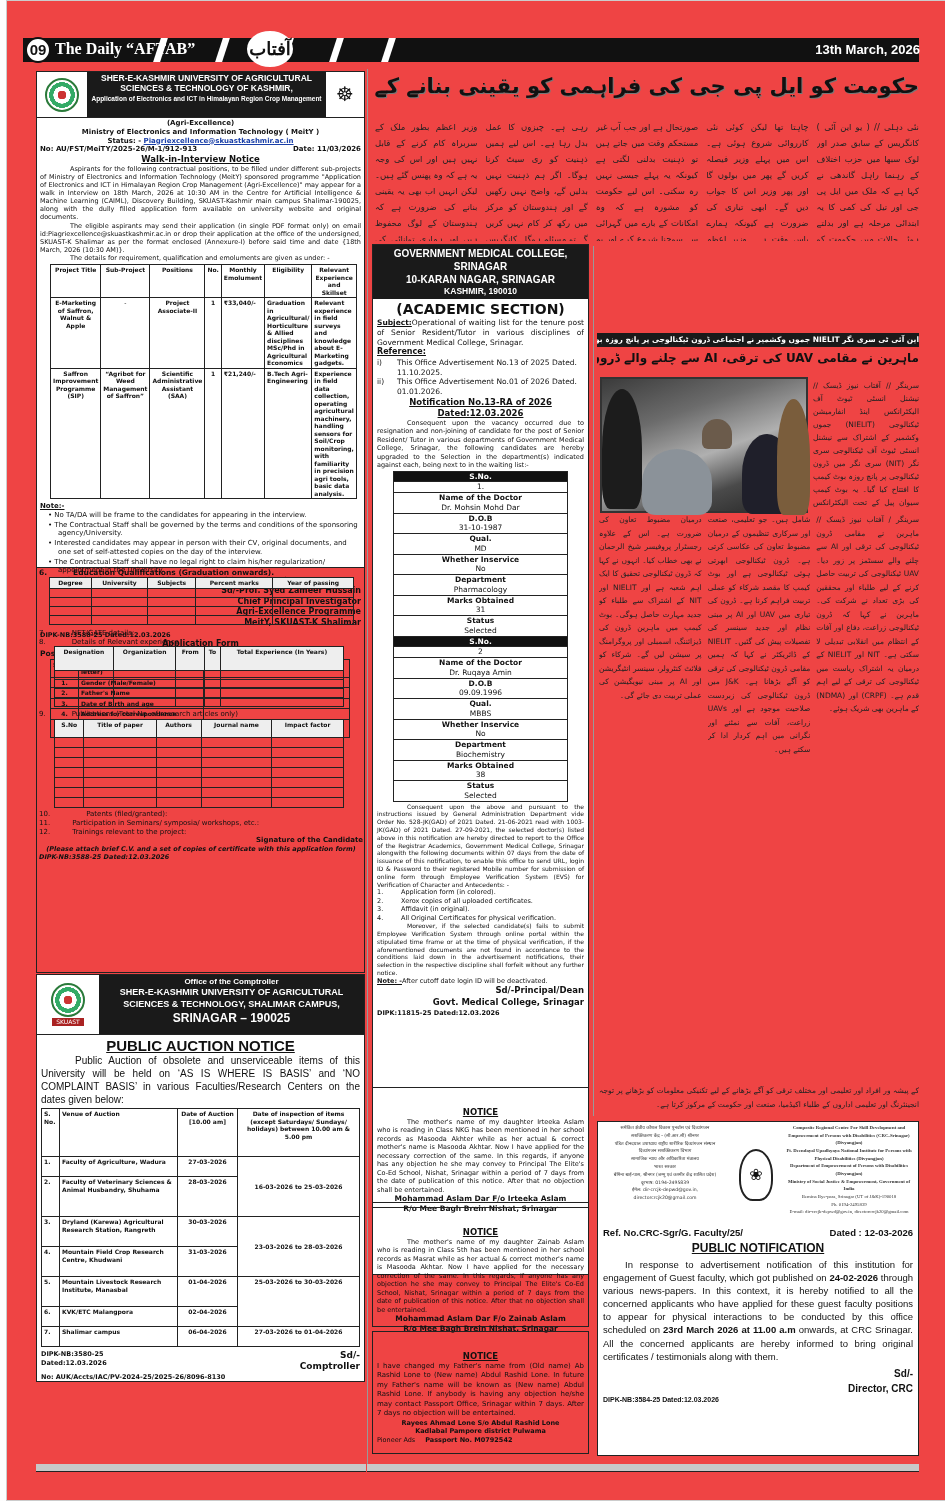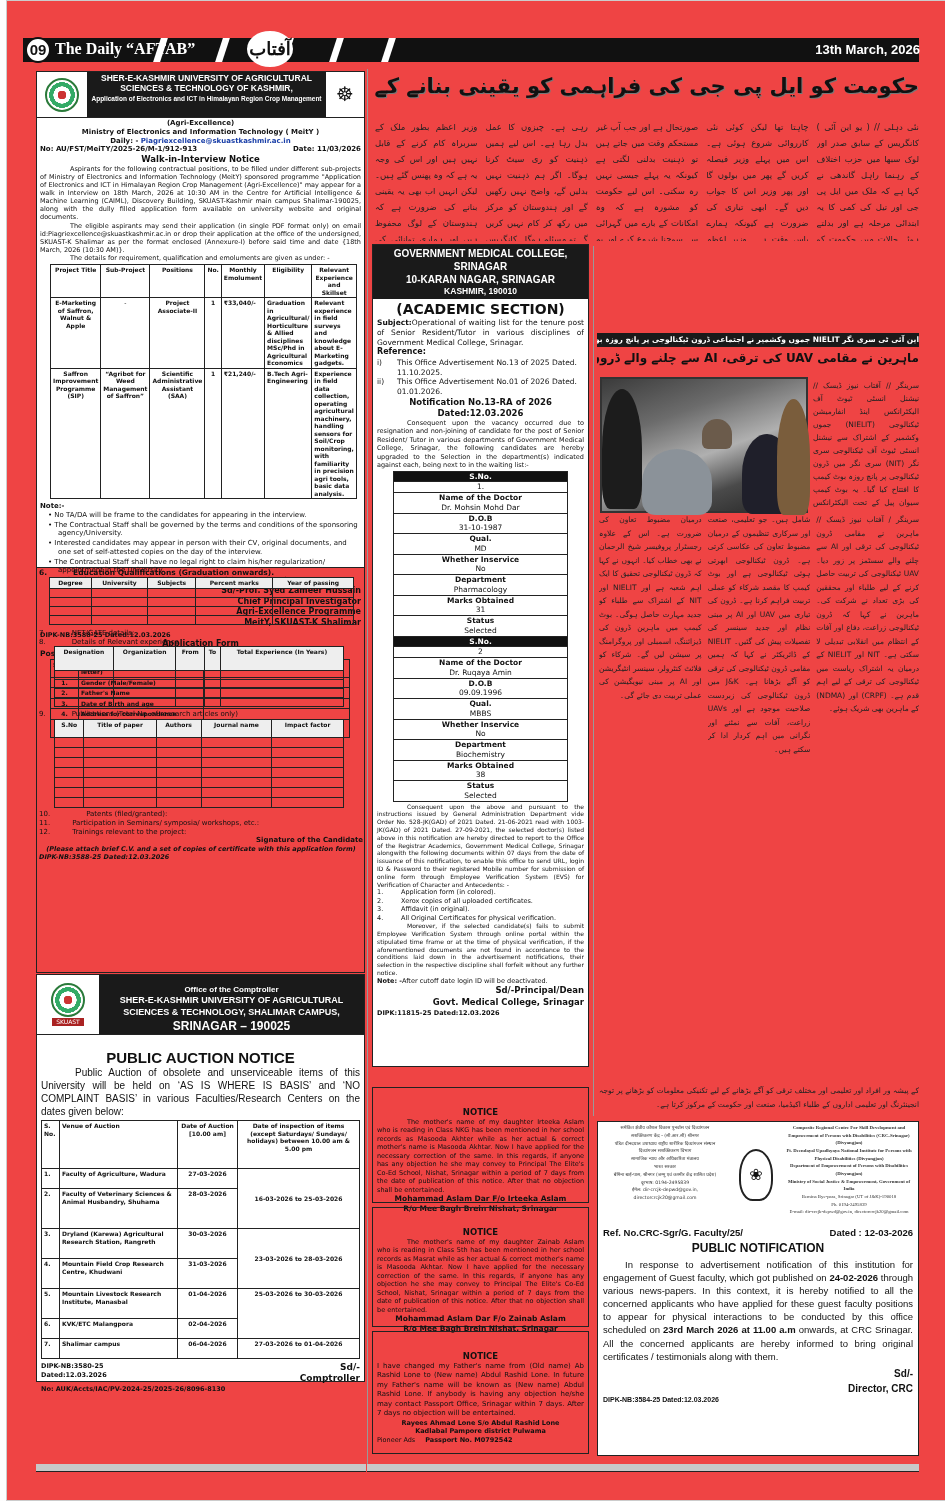--- a/index.html
+++ b/index.html
@@ -9,21 +9,21 @@
 .pg-num{position:absolute;left:18px;top:36px;width:26px;height:26px;border-radius:50%;background:#fff;border:2px solid #111;font:bold 15px "Liberation Sans",sans-serif;text-align:center;line-height:22px;color:#111}
 .mh-title{position:absolute;left:48px;top:39px;color:#fff;font:bold 16px "Liberation Serif",serif;letter-spacing:0}
 .mh-date{position:absolute;right:34px;top:41px;color:#fff;font:bold 13px "Liberation Sans",sans-serif}
 .slash{position:absolute;top:37px;width:7px;height:24px;background:#fff;transform:skewX(-18deg)}
 .logo-oval{position:absolute;left:240px;top:30px;width:46px;height:36px;border-radius:50%;background:#fff;font:bold 18px "DejaVu Serif",serif;text-align:center;line-height:36px;color:#111}
 
 .box{position:absolute;border:1.5px solid #222;background:#fff}
 .blackhead{background:#1a1a1a;color:#fff;text-align:center;font-family:"Liberation Sans",sans-serif;font-weight:bold}
 .c{text-align:center}
 .b{font-weight:bold}
-.u{}
+.u{text-decoration:underline}
 .j{text-align:justify}
 .r{text-align:right}
 table{border-collapse:collapse;width:100%}
 td,th{border:1px solid #222;padding:1px 2px;vertical-align:top;font-size:6px}
 .emblem{width:34px;height:34px;border-radius:50%;border:2px solid #2a7a3a;background:radial-gradient(circle,#c33 0 20%,#fff 21% 40%,#3a6 41% 60%,#fff 61%)}
 .bullet-list div{padding-left:18px;text-indent:-10px;font-size:7px;margin-bottom:1px}
 .urdu{direction:rtl;font-family:"DejaVu Sans",sans-serif;font-size:8.5px;line-height:16px;text-align:justify;color:#222}
 .waitlist td{text-align:center;font-size:7.5px;padding:0}
 .waitlist .lbl{font-weight:bold}
 .waitlist .hd{background:#111;color:#fff;font-weight:bold}
@@ -57,21 +57,21 @@
     <div class="blackhead" style="flex:1;padding:2px 3px;font-size:8.5px;line-height:1.15">
       <div>SHER-E-KASHMIR UNIVERSITY OF AGRICULTURAL</div>
       <div>SCIENCES &amp; TECHNOLOGY OF KASHMIR,</div>
       <div style="font-size:6.5px;margin-top:1px">Application of Electronics and ICT in Himalayan Region Crop Management</div>
     </div>
     <div style="width:38px;display:flex;align-items:center;justify-content:center;font-size:20px">☸</div>
   </div>
   <div style="padding:1px 3px;font-size:7px">
     <div class="c b">(Agri-Excellence)</div>
     <div class="c b">Ministry of Electronics and Information Technology ( MeitY )</div>
-    <div class="c b"><span>Daily: -</span> <a class="u" style="color:#1a3fa8">Piagriexcellence@skuastkashmir.ac.in</a></div>
+    <div class="c b"><span>Status: -</span> <a class="u" style="color:#1a3fa8">Piagriexcellence@skuastkashmir.ac.in</a></div>
     <div style="display:flex;justify-content:space-between" class="b">
           <span>No: AU/FST/MeiTY/2025-26/M-1/912-913</span>
           <span>Date: 11/03/2026</span>
         </div>
     <div class="c b u" style="font-size:8.5px">Walk-in-Interview Notice</div>
     <p class="j" style="text-indent:30px;font-size:6.5px">Aspirants for the following contractual positions, to be filled under different sub-projects of Ministry of Electronics and Information Technology (MeitY) sponsored programme "Application of Electronics and ICT in Himalayan Region Crop Management (Agri-Excellence)" may appear for a walk in Interview on 18th March, 2026 at 10:30 AM in the Centre for Artificial Intelligence &amp; Machine Learning (CAIML), Discovery Building, SKUAST-Kashmir main campus Shalimar-190025, along with the dully filled application form available on university website and original documents.</p>
     <p class="j" style="text-indent:30px;font-size:6.5px">The eligible aspirants may send their application (in single PDF format only) on email id:Piagriexcellence@skuastkashmir.ac.in or drop their application at the office of the undersigned, SKUAST-K Shalimar as per the format enclosed (Annexure-I) before said time and date {18th March, 2026 (10:30 AM)}.</p>
     <p style="text-indent:30px;font-size:6.5px">The details for requirement, qualification and emoluments are given as under: -</p>
     <table style="margin:2px 0 0 10px;width:303px">
       <tbody>
@@ -331,28 +331,28 @@
   <div class="b" style="font-style:italic;font-size:6.5px">DIPK-NB:3588-25 Dated:12.03.2026</div>
 </div>
 <div style="position:absolute;left:29px;top:567px;width:329px;height:405px;border:1.5px solid #222;border-top:none"></div>
 
 <div class="box" style="left:29px;top:973px;width:329px;height:408px">
   <div style="display:flex;height:60px;border-bottom:1px solid #222">
     <div style="width:62px;display:flex;flex-direction:column;align-items:center;justify-content:center">
       <div class="emblem"></div>
       <div style="background:#a22;color:#fff;font-size:6px;padding:0 4px;margin-top:1px">SKUAST</div>
     </div>
-    <div class="blackhead" style="flex:1;font-size:9px;line-height:1.3;padding-top:10px">
+    <div class="blackhead" style="flex:1;font-size:9px;line-height:1.3;padding-top:2px">
       <div style="font-size:8px">Office of the Comptroller</div>
       <div>SHER-E-KASHMIR UNIVERSITY OF AGRICULTURAL</div>
       <div>SCIENCES &amp; TECHNOLOGY, SHALIMAR CAMPUS,</div>
       <div style="font-size:12px">SRINAGAR – 190025</div>
     </div>
   </div>
-  <div style="padding:14px 4px">
+  <div style="padding:2px 4px">
     <div class="c b u" style="font:bold 15px 'Liberation Sans',sans-serif">PUBLIC AUCTION NOTICE</div>
     <p class="j" style="font:10px/1.3 'Liberation Sans',sans-serif;text-indent:34px">Public Auction of obsolete and unserviceable items of this University will be held on ‘AS IS WHERE IS BASIS’ and ‘NO COMPLAINT BASIS’ in various Faculties/Research Centers on the dates given below:</p>
     <table style="margin-top:2px">
       <tbody>
             <tr style="height:48px">
         <th style="width:18px;text-align:left">S. No.</th>
         <th style="width:118px;text-align:left">Venue of Auction</th>
         <th style="width:60px">Date of Auction [10.00 am]</th>
         <th>Date of inspection of items (except Saturdays/ Sundays/ holidays) between 10.00 am &amp; 5.00 pm</th>
       </tr>
@@ -414,21 +414,21 @@
 
 <div style="position:absolute;left:362px;top:73px;width:550px;height:38px;direction:rtl;font:bold 21px 'DejaVu Sans',sans-serif;color:#111;text-shadow:1px 1px 0 #777;white-space:nowrap;overflow:hidden">حکومت کو ایل پی جی کی فراہمی کو یقینی بنانے کے امکانات پر غور کرنا چاہیے ، راہل گاندھی</div>
 <div style="position:absolute;left:368px;top:118px;width:544px;height:122px;display:flex;flex-direction:row-reverse;gap:8px">
   <div class="urdu" style="flex:1;height:122px;overflow:hidden">نئی دہلی // ( یو این آئی ) کانگریس کے سابق صدر اور لوک سبھا میں حزب اختلاف کے رہنما راہل گاندھی نے کہا ہے کہ ملک میں ایل پی جی اور تیل کی کمی کا یہ ابتدائی مرحلہ ہے اور بدلتے ہوئے حالات میں حکومت کو توانائی کی دستیابی کو یقینی بنانے کے لیے ضروری اقدامات اٹھانے چاہیے۔ مسٹر گاندھی نے جمعرات کو پارلیمنٹ کمپلیکس میں صحافیوں سے بات کرتے ہوئے کہا کہ ملک میں ایل پی جی اور تیل کی جو صورتحال ہے وہ ابھی آغاز ہے۔ اس بارے میں ہم نے ایوان میں بات کرنی</div>
   <div class="urdu" style="flex:1;height:122px;overflow:hidden">چاہتا تھا لیکن کوئی نئی کارروائی شروع ہوئی ہے۔ اس میں پہلے وزیر فیصلہ کریں گے پھر میں بولوں گا اور پھر وزیر اس کا جواب دیں گے۔ ابھی تیاری کی ضرورت ہے کیونکہ ہمارے پاس وقت ہے۔ وزیر اعظم اور حکومت کو فوراً اس مسئلے سے نکلنے کے لیے تیاری شروع کر دینی چاہیے۔ اگر تیاری شروع نہیں کی گئی تو کروڑوں لوگوں کو نقصان ہوگا۔ انہوں نے کہا کہ یہ مسئلہ مشکل میں ہوگی۔ سوال یہ ہے کہ</div>
   <div class="urdu" style="flex:1;height:122px;overflow:hidden">صورتحال ہے اور جب آپ غیر مستحکم وقت میں جاتے ہیں تو ذہنیت بدلنی لگتی ہے کیونکہ یہ پہلے جیسی نہیں رہ سکتی۔ اس لیے حکومت کو مشورہ ہے کہ وہ امکانات کے بارے میں گہرائی سے سوچنا شروع کرے اور یہ یقینی بنانے کے اقدامات کرے کہ لوگوں کو کوئی دشواری نہ ہو۔ مسٹر گاندھی نے کہا،</div>
   <div class="urdu" style="flex:1;height:122px;overflow:hidden">رہی ہے۔ چیزوں کا عمل بدل رہا ہے۔ اس لیے ہمیں ذہنیت کو ری سیٹ کرنا ہوگا۔ اگر ہم ذہنیت نہیں بدلیں گے، واضح نہیں رکھیں گے اور ہندوستان کو مرکز میں رکھ کر کام نہیں کریں گے تو مسئلہ ہوگا۔ کانگریس رہنما نے وزیر اعظم نریندر مودی پر بھی تنقید کی اور کہا، یہاں ایک مسئلہ یہ ہے کہ</div>
   <div class="urdu" style="flex:1;height:122px;overflow:hidden">وزیر اعظم بطور ملک کے سربراہ کام کرنے کے قابل نہیں ہیں اور اس کی وجہ یہ ہے کہ وہ پھنس گئے ہیں۔ لیکن انہیں اب بھی یہ یقینی بنانے کی ضرورت ہے کہ ہندوستان کے لوگ محفوظ ہیں اور ہماری توانائی کی سلامتی برقرار ہے۔ مجھے امید ہے کہ حکومت میری بات سنے گی۔</div>
 </div>
 
-<div class="box" style="left:365px;top:243px;width:217px;height:823px">
+<div class="box" style="left:365px;top:243px;width:217px;height:1031px">
   <div class="blackhead" style="font-size:10px;line-height:1.3;padding:2px">
     <div>GOVERNMENT MEDICAL COLLEGE,</div>
     <div>SRINAGAR</div>
     <div style="font-size:10px">10-KARAN NAGAR, SRINAGAR</div>
     <div style="font-size:8.5px">KASHMIR, 190010</div>
   </div>
   <div style="padding:1px 4px;font-size:7px;line-height:1.3">
     <div class="c b" style="font-size:14px">(ACADEMIC SECTION)</div>
     <p class="j" style="font-size:7.5px"><span class="b u">Subject:</span><span>Operational of waiting list for the tenure post of Senior Resident/Tutor in various disciplines of Government Medical College, Srinagar.</span></p>
     <div class="b u" style="font-size:8px">Reference:</div>

